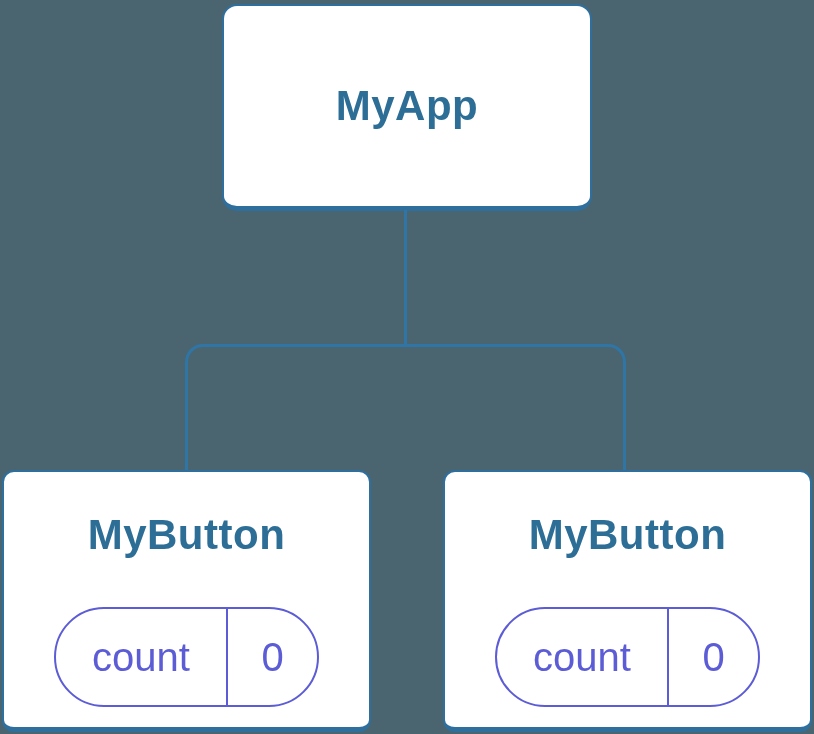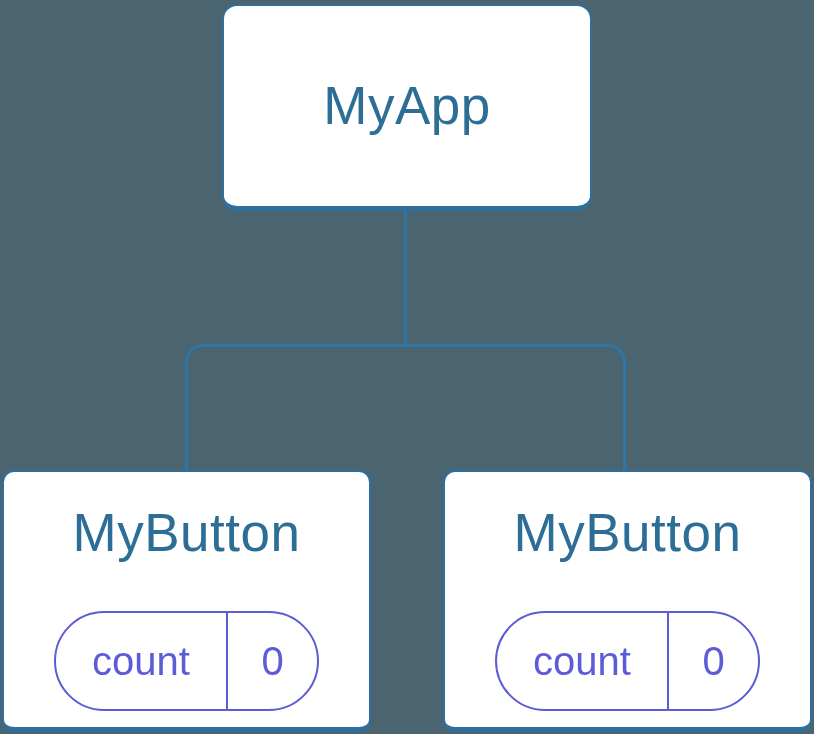--- a/index.html
+++ b/index.html
@@ -42,27 +42,27 @@
     width:369px; height:262px;
     border-radius:12px;
     display:flex;
     flex-direction:column;
     align-items:center;
   }
   .node-child.pos-left{ left:2px; }
   .node-child.pos-right{ left:443px; }
   .node-label{
     color:var(--node_text);
-    font-size:53px;
-    font-weight:400;
+    font-size:42px;
+    font-weight:700;
     line-height:1.1;
     letter-spacing:0.5px;
     white-space:nowrap;
   }
-  .node-child .node-label{ margin-top:32px; }
+  .node-child .node-label{ margin-top:40px; }
   .connector{
     position:absolute;
     background:transparent;
   }
   .connector-stem{
     left:404px; top:210px;
     width:3px; height:135px;
     background:var(--connector);
   }
   .connector-branch{

